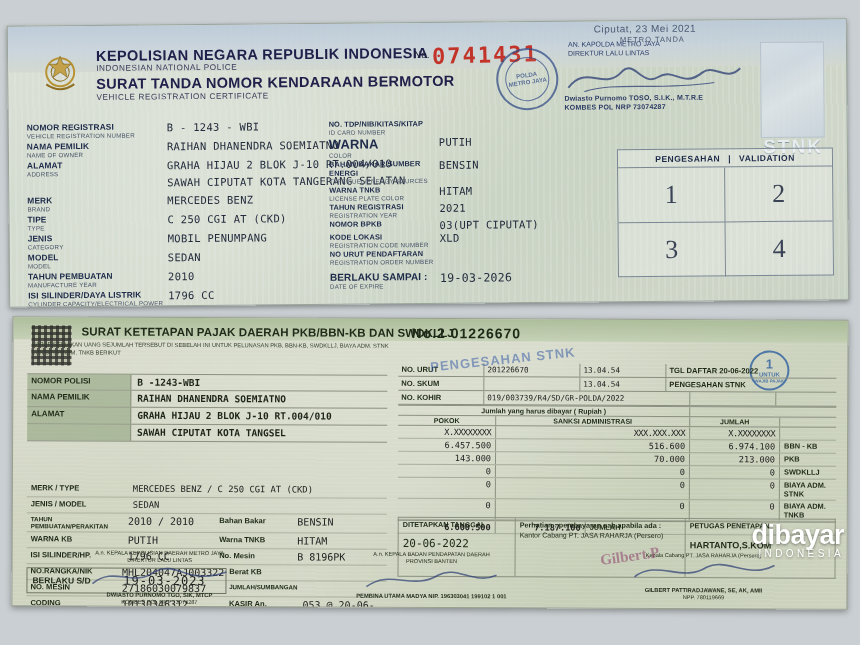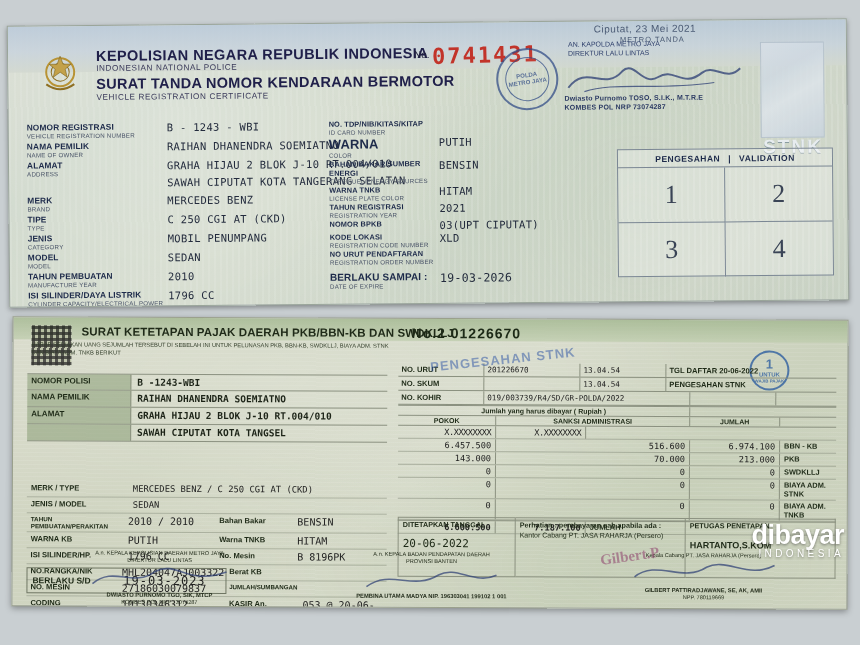--- a/index.html
+++ b/index.html
@@ -633,20 +633,21 @@
         <div class="h1"></div>
       </div>
       <div class="amt-cols">
         <div class="a">POKOK</div>
         <div class="b">SANKSI ADMINISTRASI</div>
         <div class="c">JUMLAH</div>
         <div class="d"></div>
       </div>
       <div class="amt-row xmask">
         <div class="a">X.XXXXXXXX</div>
+        <div class="b">XXX.XXX.XXX</div>
         <div class="c">X.XXXXXXXX</div>
         <div class="d"></div>
       </div>
 
       <div class="amt-row">
         <div class="a">6.457.500</div>
         <div class="b">516.600</div>
         <div class="c">6.974.100</div>
         <div class="d">BBN - KB</div>
       </div>

